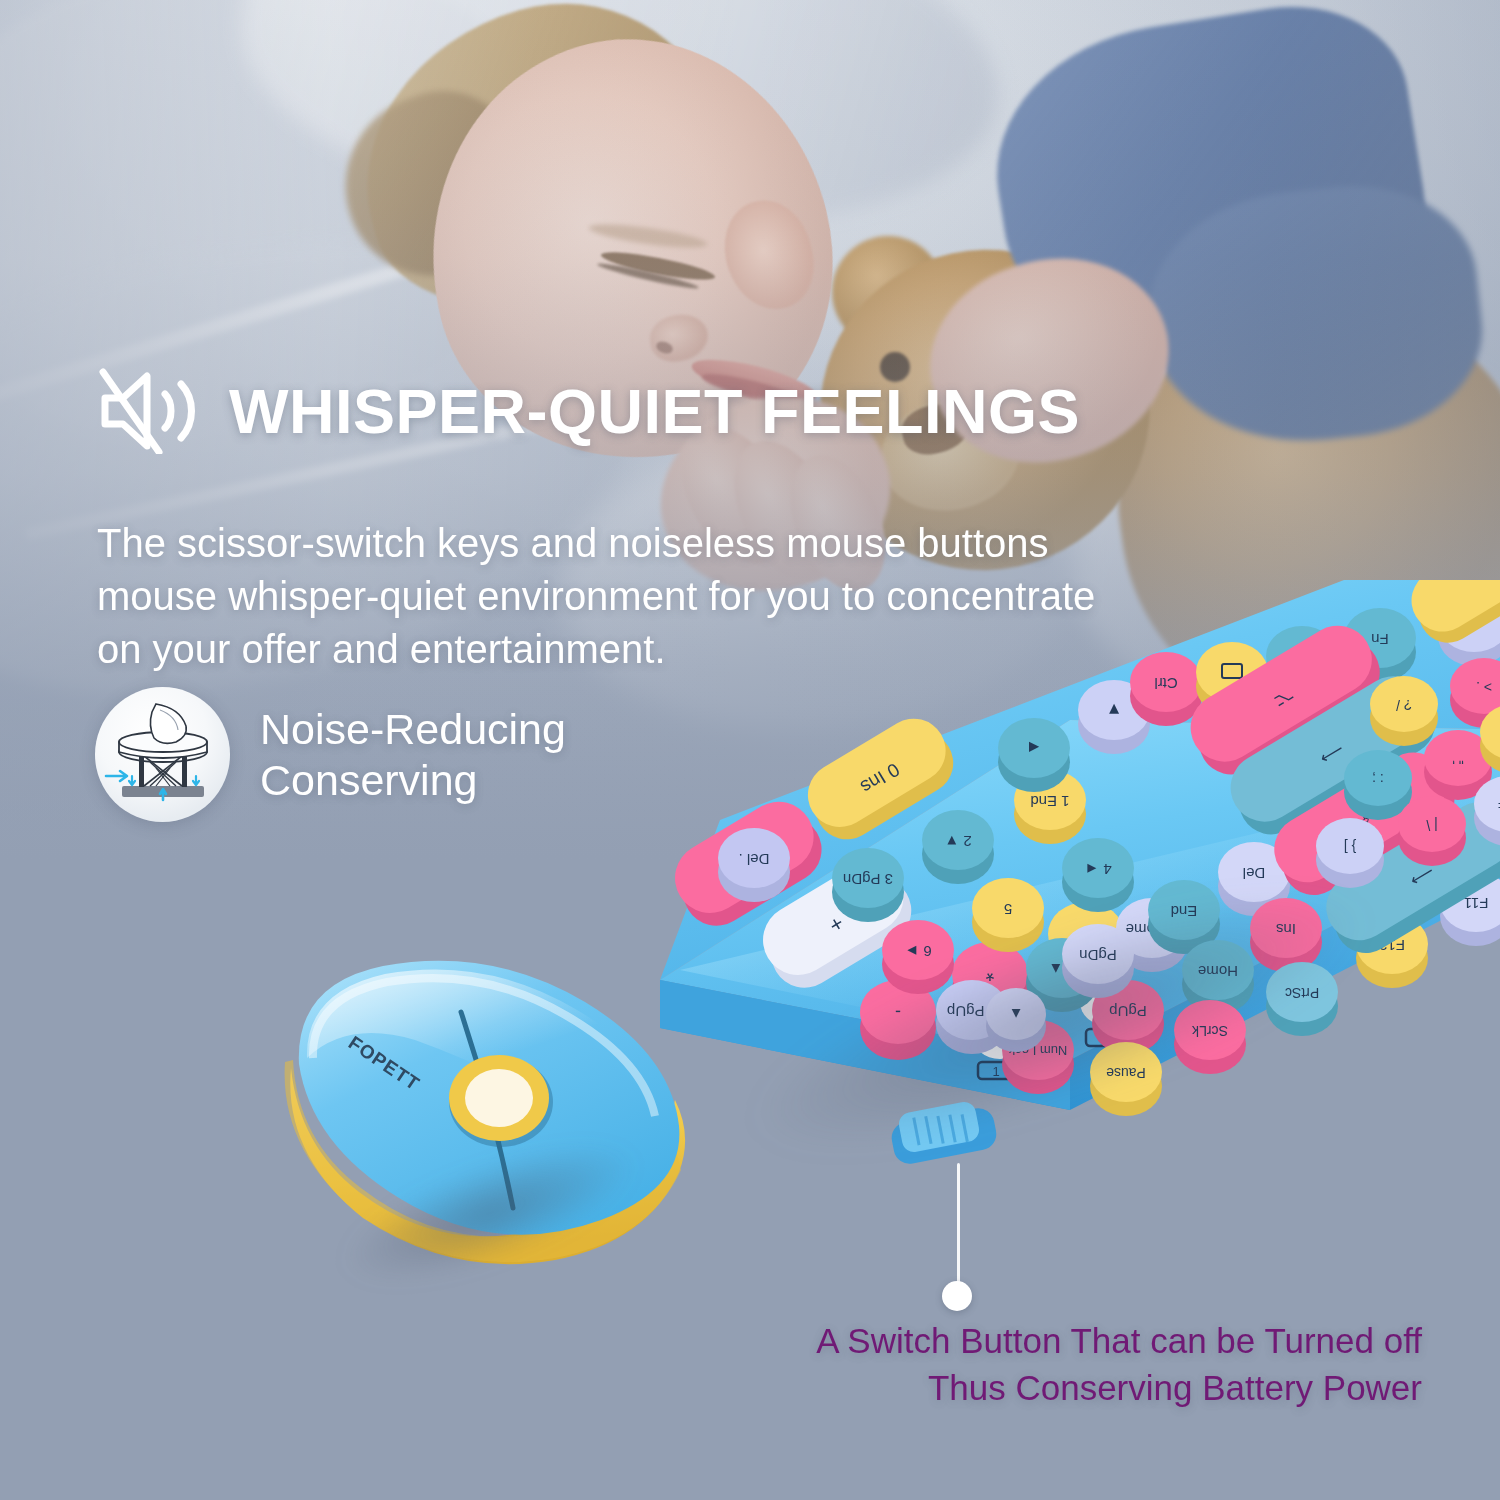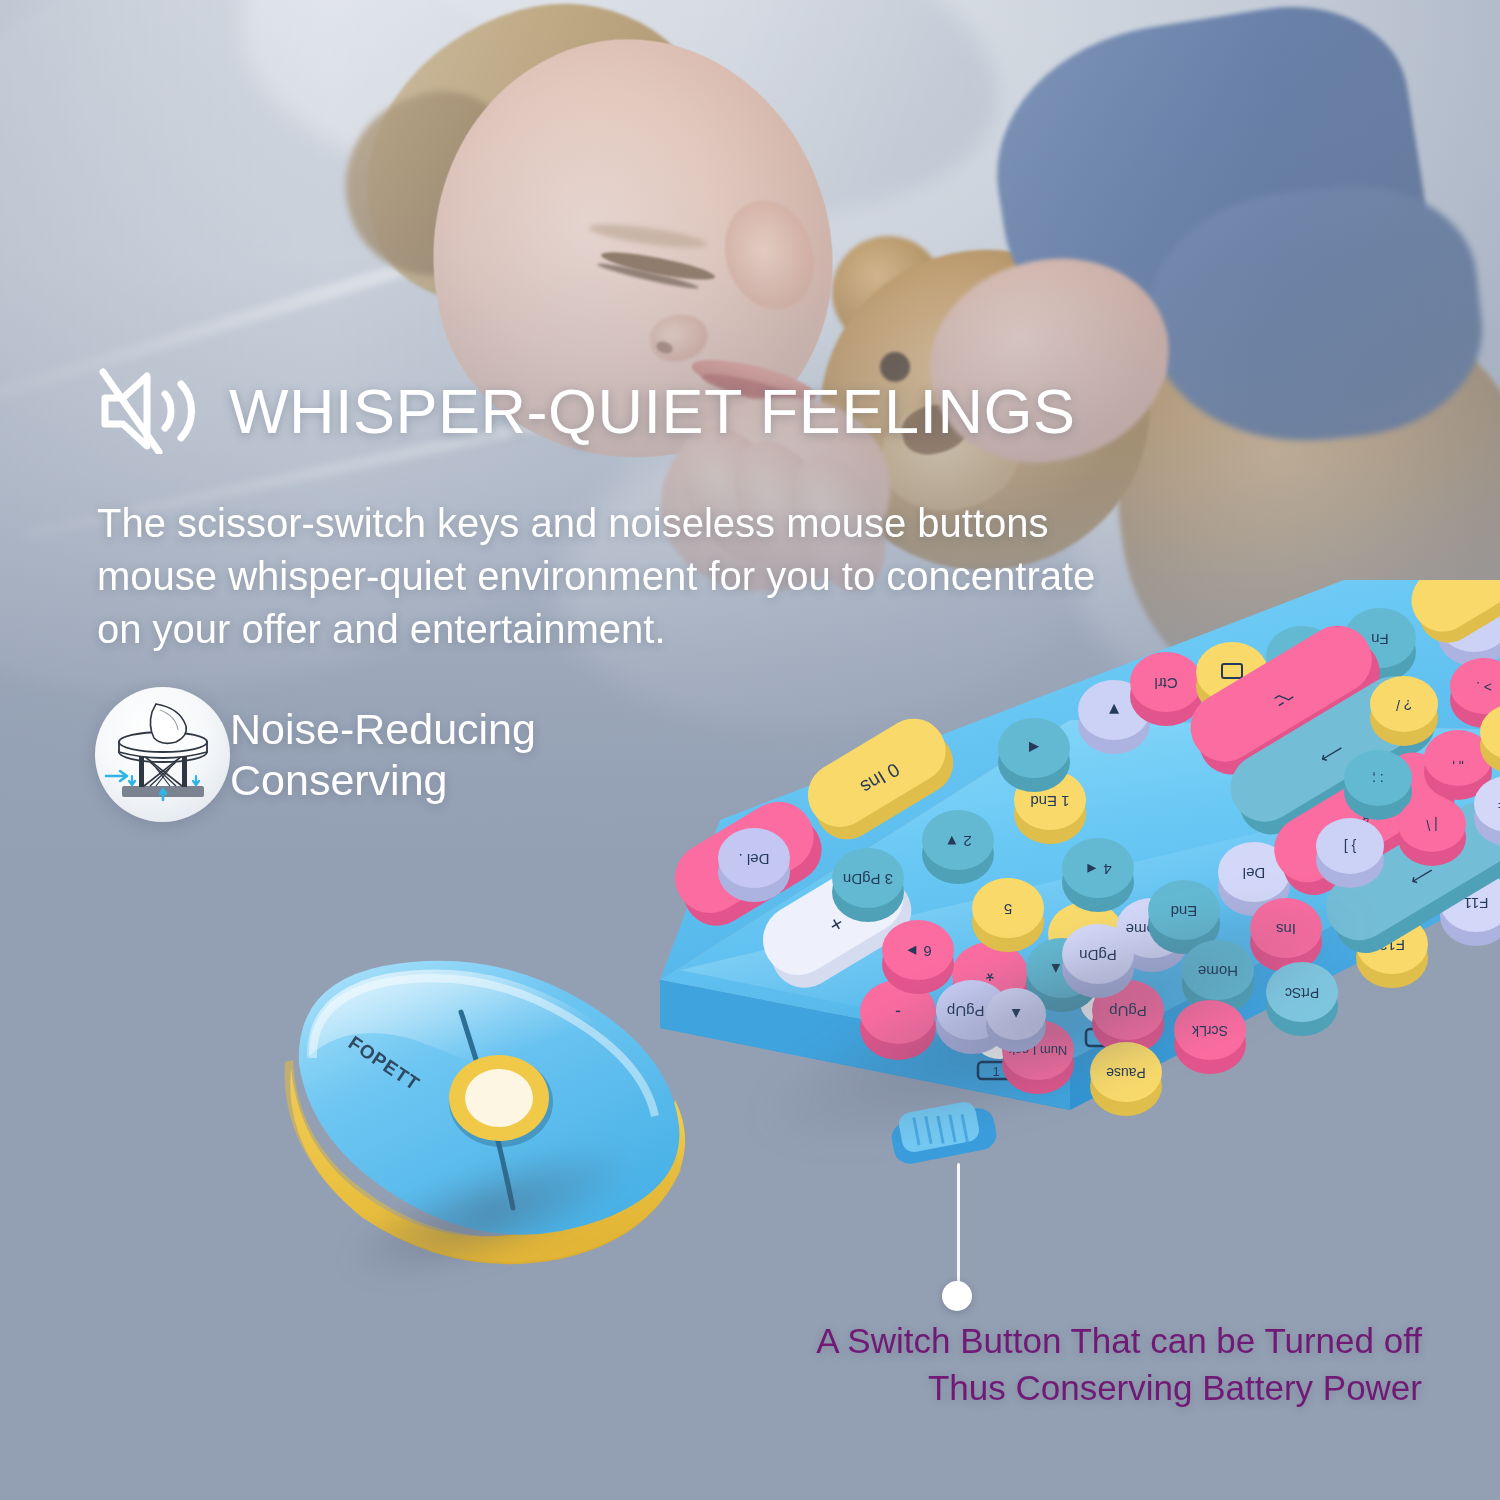--- a/index.html
+++ b/index.html
@@ -164,34 +164,34 @@
       rgba(147,159,179,.10) 85%,
       rgba(147,159,179,.30) 100%);
   }
 
   
   .headline{
     position:absolute;left:97px;top:368px;display:flex;align-items:center;gap:26px;
   }
   .mute-icon{width:106px;height:86px;flex:0 0 auto;}
   .headline-text{
-    font-size:63px;font-weight:normal;color:#fff;letter-spacing:.5px;
+    font-size:63px;font-weight:bold;color:#fff;letter-spacing:.5px;
     line-height:1;white-space:nowrap;
     text-shadow:0 2px 10px rgba(70,80,100,.35);
   }
   .body-copy{
-    position:absolute;left:97px;top:497px;width:1070px;
+    position:absolute;left:97px;top:517px;width:1070px;
     font-size:40px;line-height:1.32;color:#fff;font-weight:500;
     text-shadow:0 2px 9px rgba(70,80,100,.32);
   }
   .body-copy .ln{display:block;white-space:nowrap;}
 
   
   .feature{
-    position:absolute;left:95px;top:687px;display:flex;align-items:center;
+    position:absolute;left:95px;top:687px;display:flex;align-items:center;gap:30px;
   }
   .feature-badge{
     width:135px;height:135px;border-radius:50%;flex:0 0 auto;
     background:radial-gradient(65% 65% at 42% 34%,#ffffff 0%,#f6f8fa 62%,#e7ecf1 100%);
     box-shadow:0 3px 16px rgba(60,70,90,.22);
     display:flex;align-items:center;justify-content:center;overflow:hidden;
   }
   .feature-text{
     font-size:43px;line-height:1.18;color:#fff;font-weight:500;
     text-shadow:0 2px 9px rgba(70,80,100,.3);

